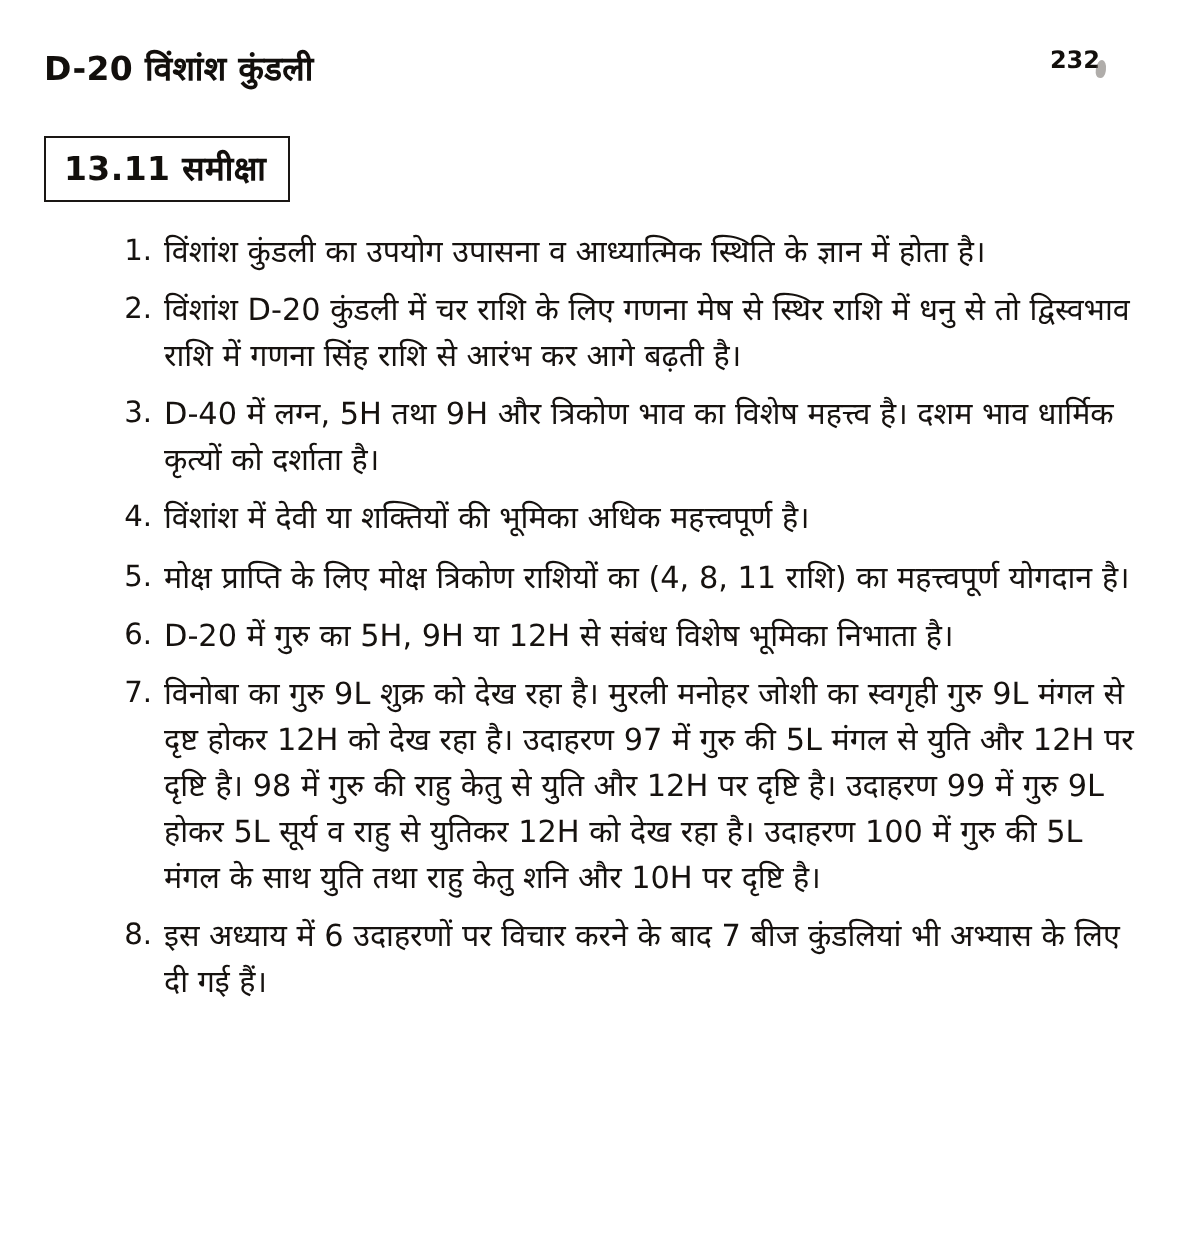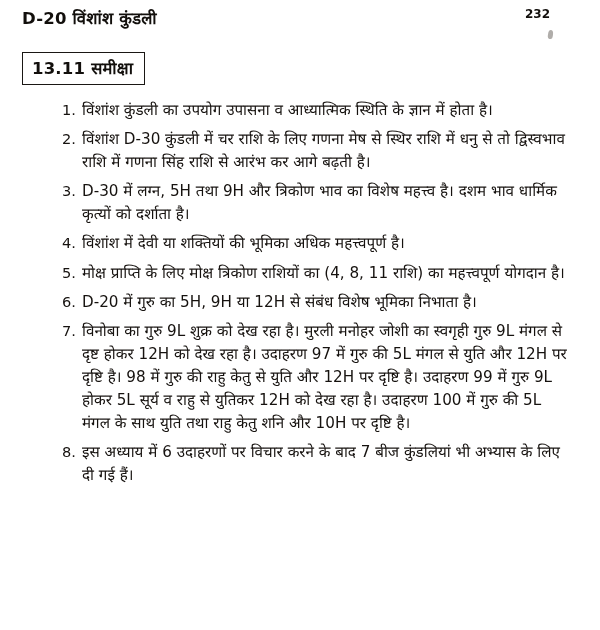--- a/index.html
+++ b/index.html
@@ -13,21 +13,21 @@
     font-family: "Liberation Serif", "DejaVu Serif", serif;
     color: #15110e;
     position: relative;
     overflow: hidden;
   }
   .page {
     position: relative;
     width: 600px;
     height: 630px;
     box-sizing: border-box;
-    padding: 0 22px 0 22px;
+    padding: 16px 22px 0 22px;
   }
   
   .header {
     display: flex;
     align-items: flex-start;
     justify-content: space-between;
     padding-top: 6px;
     height: 34px;
   }
   .header-title {
@@ -119,25 +119,25 @@
     <span class="label">13.11 समीक्षा</span>
   </div>
 
   <ol class="points">
     <li>
       <span class="num">1.</span>
       <span class="txt">विंशांश कुंडली का उपयोग उपासना व आध्यात्मिक स्थिति के ज्ञान में होता है।</span>
     </li>
     <li>
       <span class="num">2.</span>
-      <span class="txt">विंशांश D-30 कुंडली में चर राशि के लिए गणना मेष से स्थिर राशि में धनु से तो द्विस्वभाव राशि में गणना सिंह राशि से आरंभ कर आगे बढ़ती है।</span>
+      <span class="txt">विंशांश D-20 कुंडली में चर राशि के लिए गणना मेष से स्थिर राशि में धनु से तो द्विस्वभाव राशि में गणना सिंह राशि से आरंभ कर आगे बढ़ती है।</span>
     </li>
     <li>
       <span class="num">3.</span>
-      <span class="txt">D-30 में लग्न, 5H तथा 9H और त्रिकोण भाव का विशेष महत्त्व है। दशम भाव धार्मिक कृत्यों को दर्शाता है।</span>
+      <span class="txt">D-40 में लग्न, 5H तथा 9H और त्रिकोण भाव का विशेष महत्त्व है। दशम भाव धार्मिक कृत्यों को दर्शाता है।</span>
     </li>
     <li>
       <span class="num">4.</span>
       <span class="txt">विंशांश में देवी या शक्तियों की भूमिका अधिक महत्त्वपूर्ण है।</span>
     </li>
     <li>
       <span class="num">5.</span>
       <span class="txt">मोक्ष प्राप्ति के लिए मोक्ष त्रिकोण राशियों का (4, 8, 11 राशि) का महत्त्वपूर्ण योगदान है।</span>
     </li>
     <li>

